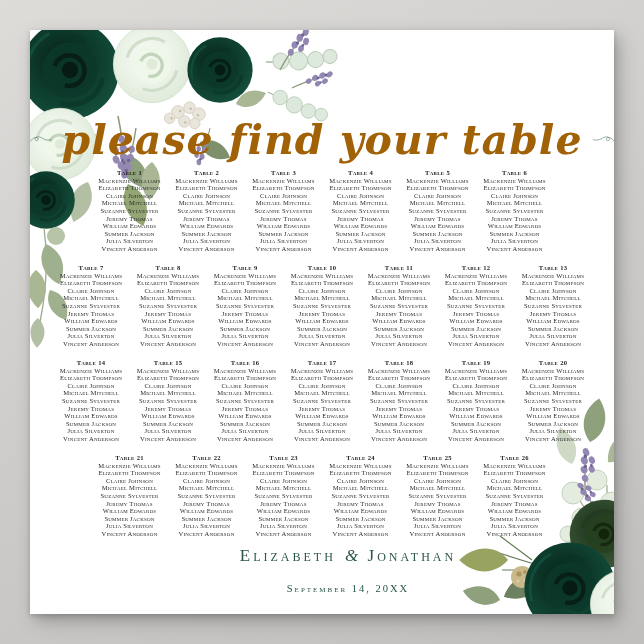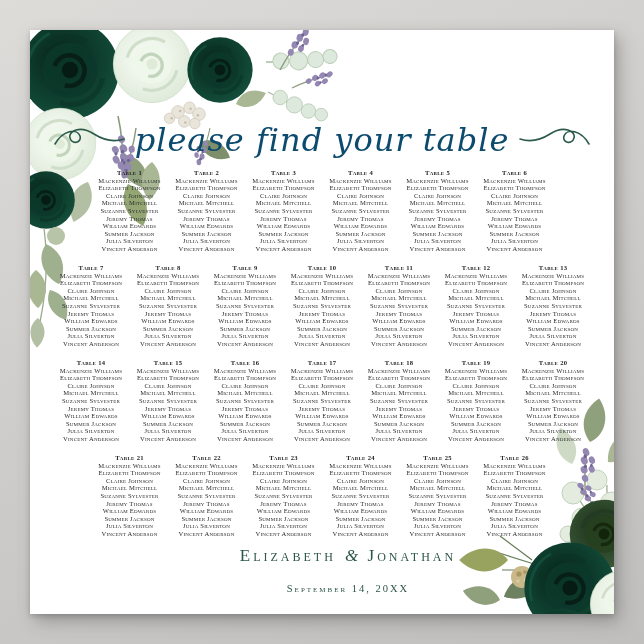--- a/index.html
+++ b/index.html
@@ -15,22 +15,22 @@
     background:#ffffff; overflow:hidden;
     box-shadow:5px 7px 16px rgba(70,70,70,.38), 0 2px 5px rgba(0,0,0,.18);
   }
   .floral { position:absolute; left:0; top:0; width:584px; height:584px; z-index:1; pointer-events:none; }
 
   .header {
     position:absolute; left:0; top:78px; width:584px; height:64px; z-index:2;
     display:flex; align-items:center; justify-content:center; gap:10px;
   }
   .title {
-    font-family:"DejaVu Serif", serif; font-style:italic; font-weight:400;
-    font-size:32px; color:#0c4a6e; letter-spacing:1px; white-space:nowrap;
+    font-family:"DejaVu Serif", serif; font-style:italic; font-weight:700;
+    font-size:41px; color:#a16207; letter-spacing:1px; white-space:nowrap;
   }
   .flourish { width:72px; height:36px; }
 
   .seating { position:absolute; left:0; top:139px; width:584px; z-index:2; }
   .seat-row {
     display:flex; justify-content:center; align-items:flex-start;
     margin-bottom:11px; height:84px;
   }
   .table-block { width:77px; text-align:center; }
   .table-label {

